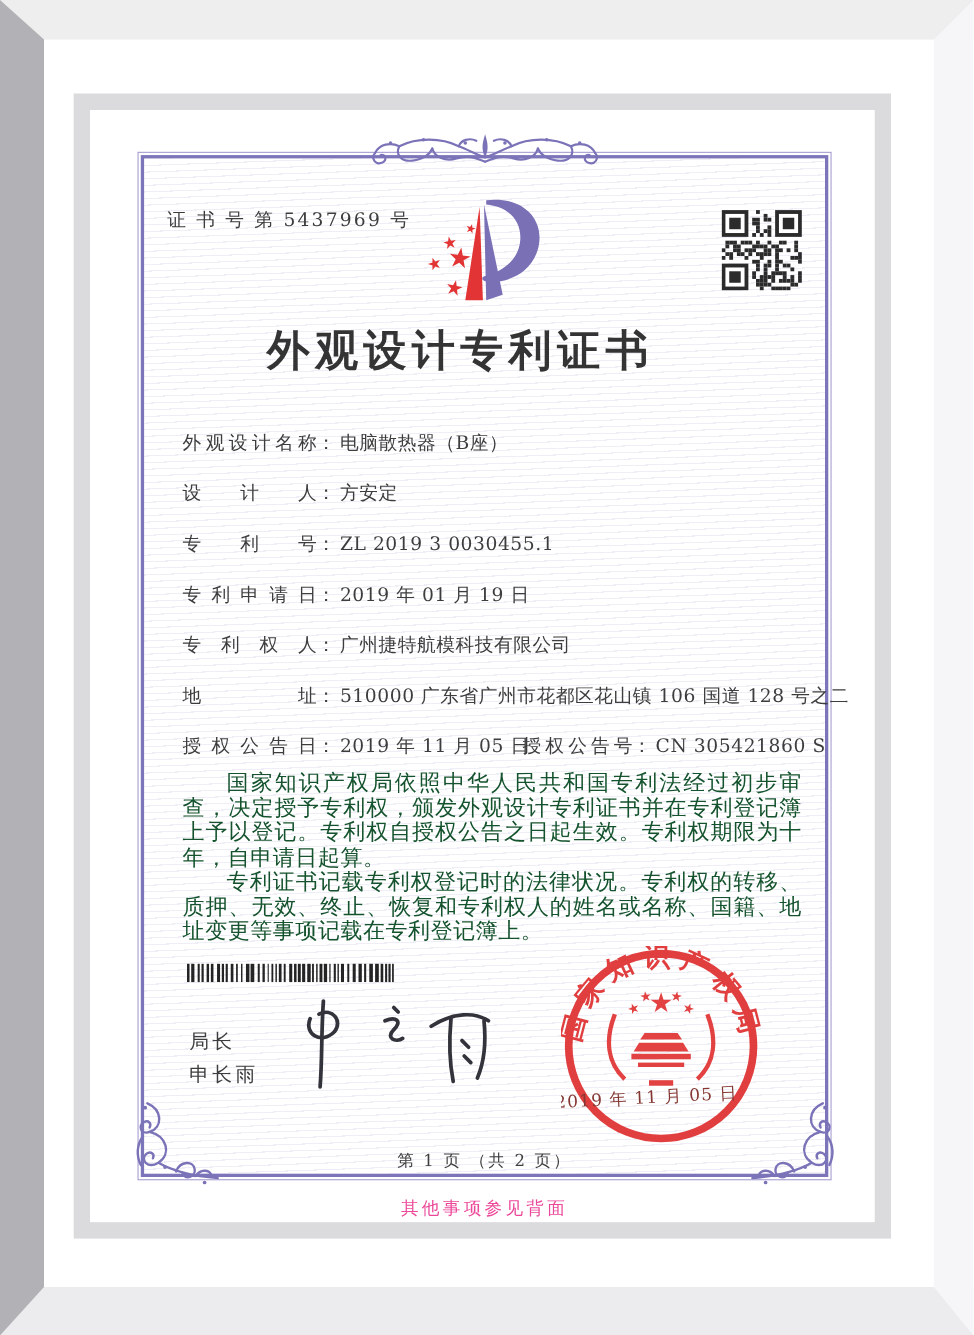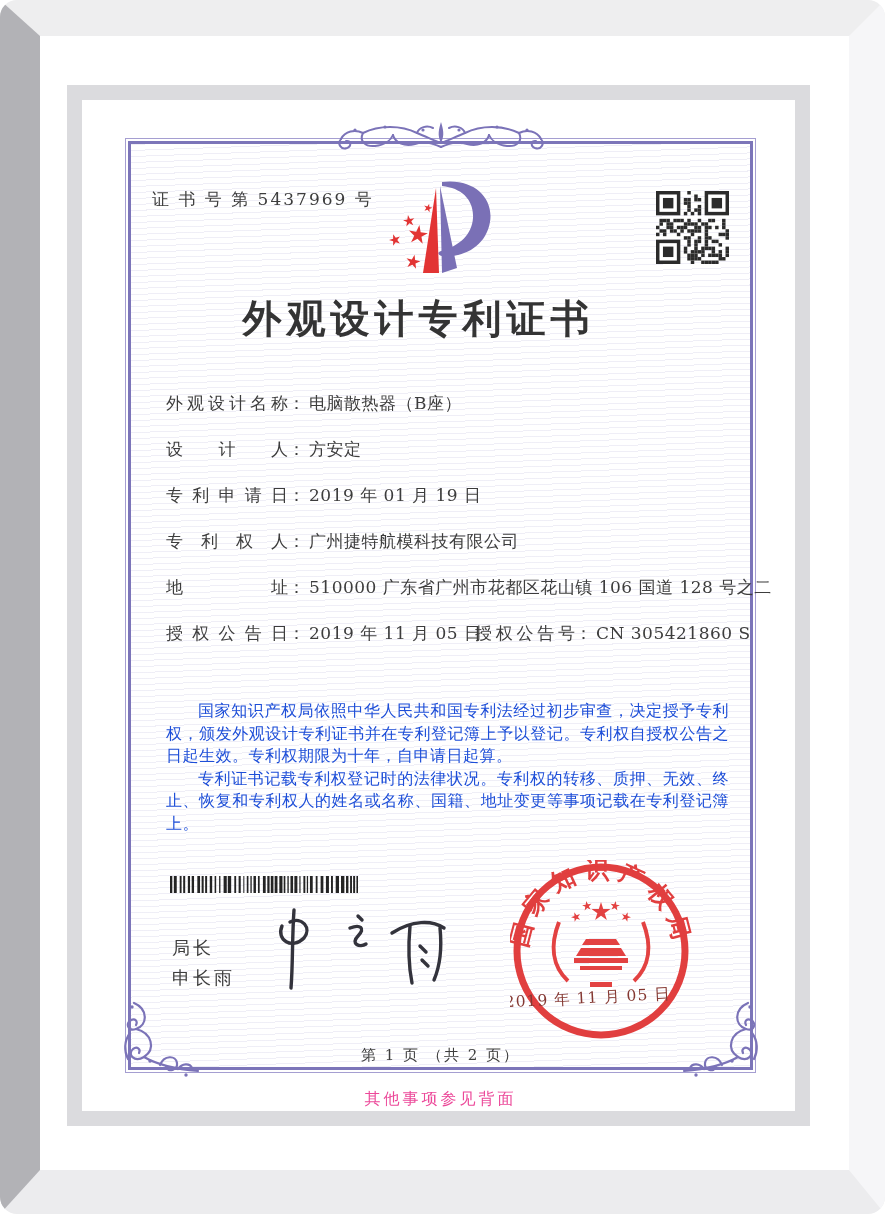--- a/index.html
+++ b/index.html
@@ -1,21 +1,21 @@
 <!DOCTYPE html>
 <html><head>
 <meta charset="utf-8">
 <style>
   html,body{margin:0;padding:0;background:#ffffff;}
   .stage{position:relative;width:885px;height:1214px;overflow:hidden;
          font-family:"DejaVu Serif","Liberation Serif",serif;color:#3d3d3d;}
   
   .frame{position:relative;width:885px;height:1214px;box-sizing:border-box;background:#fff;
          border-left:40px solid #b2b2b6;border-top:36px solid #eeeeef;
-         border-right:36px solid #f6f6f8;border-bottom:44px solid #ececee;border-radius:17px;}
+         border-right:36px solid #f6f6f8;border-bottom:44px solid #ececee;}
   .mat-lip{position:absolute;left:27px;top:49px;width:743px;height:1041px;box-sizing:border-box;
            border:15px solid #dbdbde;background:#ffffff;}
   .paper{position:absolute;left:0;top:0;right:0;bottom:0;background:#ffffff;}
   
   .cert-border{position:absolute;left:46px;top:41px;width:625px;height:929px;box-sizing:border-box;
                border:3px solid #7c75b9;outline:1px solid #a59ed1;outline-offset:2px;
                background:repeating-linear-gradient(178deg, rgba(124,117,185,0.12) 0 1px, rgba(0,0,0,0) 1px 6px) #fff;}
   .orn{position:absolute;z-index:3;}
   .orn-top{left:253px;top:17px;}
   .orn-bl{left:38px;top:897px;}
@@ -27,22 +27,22 @@
          font-size:39px;font-weight:700;letter-spacing:5px;color:#343434;z-index:2;}
   
   .fields{position:absolute;left:84px;top:294px;width:563px;font-size:17px;z-index:2;}
   .frow{position:relative;height:18px;line-height:18px;margin-bottom:28px;white-space:nowrap;}
   .flabel{display:inline-block;width:122px;text-align:justify;text-align-last:justify;vertical-align:top;}
   .fcolon{display:inline-block;vertical-align:top;}
   .fvalue{display:inline-block;vertical-align:top;padding-left:4px;letter-spacing:0.5px;}
   .g2{position:absolute;left:289px;top:0;white-space:nowrap;}
   .g2 .flabel{width:100px;padding-left:20px;}
   
-  .paras{position:absolute;left:84px;top:600px;width:563px;font-size:16px;line-height:22.5px;
-         text-align:justify;letter-spacing:0.5px;color:#1d4ed8;z-index:2;}
+  .paras{position:absolute;left:84px;top:600px;width:563px;font-size:20px;line-height:22.5px;
+         text-align:justify;letter-spacing:0.5px;color:#14532d;z-index:2;}
   .paras p{margin:0;text-indent:2em;}
   .barcode{position:absolute;left:88px;top:776px;z-index:2;}
   .sig-block{position:absolute;left:90px;top:833px;font-size:18px;line-height:30px;letter-spacing:3px;z-index:2;}
   .signature{position:absolute;left:180px;top:798px;z-index:2;}
   .seal{position:absolute;left:428px;top:760px;opacity:0.93;z-index:4;}
   .pageinfo{position:absolute;left:46px;top:946px;width:625px;text-align:center;
             font-size:15px;letter-spacing:2px;z-index:2;}
   .footnote{position:absolute;left:46px;top:989px;width:625px;text-align:center;
             font-size:16px;letter-spacing:3px;color:#ec4899;}
   svg{display:block;}
@@ -239,20 +239,21 @@
             <rect x="0" y="14" width="7" height="7" fill="#2b2b2b"></rect>
             <rect x="1" y="15" width="5" height="5" fill="#fff"></rect>
             <rect x="2" y="16" width="3" height="3" fill="#2b2b2b"></rect>
           </svg>
 
         <h1 class="title">外观设计专利证书</h1>
 
         <div class="fields">
           <div class="frow"><span class="flabel">外观设计名称</span><span class="fcolon">：</span><span class="fvalue">电脑散热器（B座）</span></div>
           <div class="frow"><span class="flabel">设计人</span><span class="fcolon">：</span><span class="fvalue">方安定</span></div>
+          <div class="frow"><span class="flabel">专利号</span><span class="fcolon">：</span><span class="fvalue">ZL 2019 3 0030455.1</span></div>
           <div class="frow"><span class="flabel">专利申请日</span><span class="fcolon">：</span><span class="fvalue">2019 年 01 月 19 日</span></div>
           <div class="frow"><span class="flabel">专利权人</span><span class="fcolon">：</span><span class="fvalue">广州捷特航模科技有限公司</span></div>
           <div class="frow"><span class="flabel">地址</span><span class="fcolon">：</span><span class="fvalue">510000 广东省广州市花都区花山镇 106 国道 128 号之二</span></div>
           <div class="frow">
             <span class="flabel">授权公告日</span><span class="fcolon">：</span><span class="fvalue">2019 年 11 月 05 日</span>
             <span class="g2"><span class="flabel">授权公告号</span><span class="fcolon">：</span><span class="fvalue">CN 305421860 S</span></span>
           </div>
         </div>
 
         <div class="paras">

